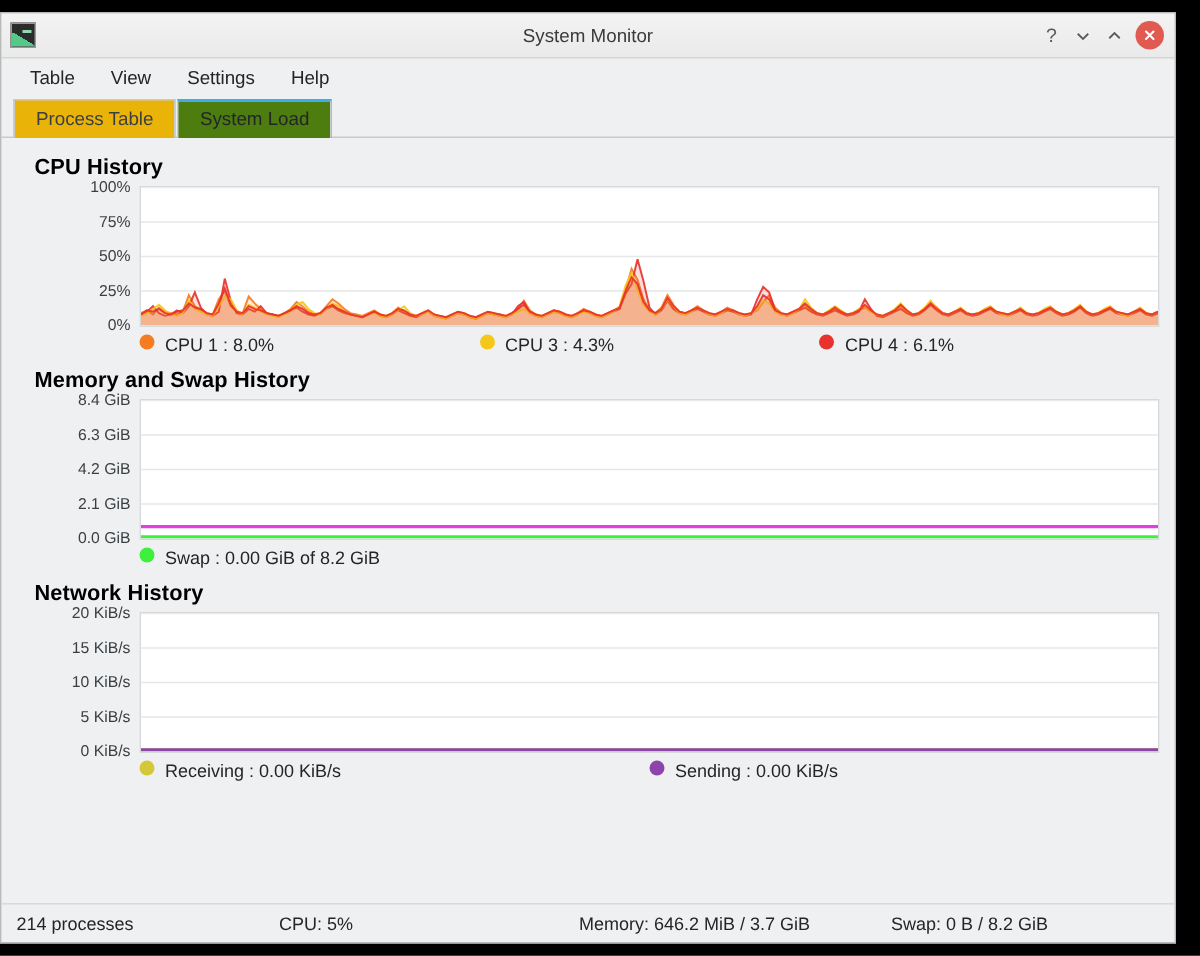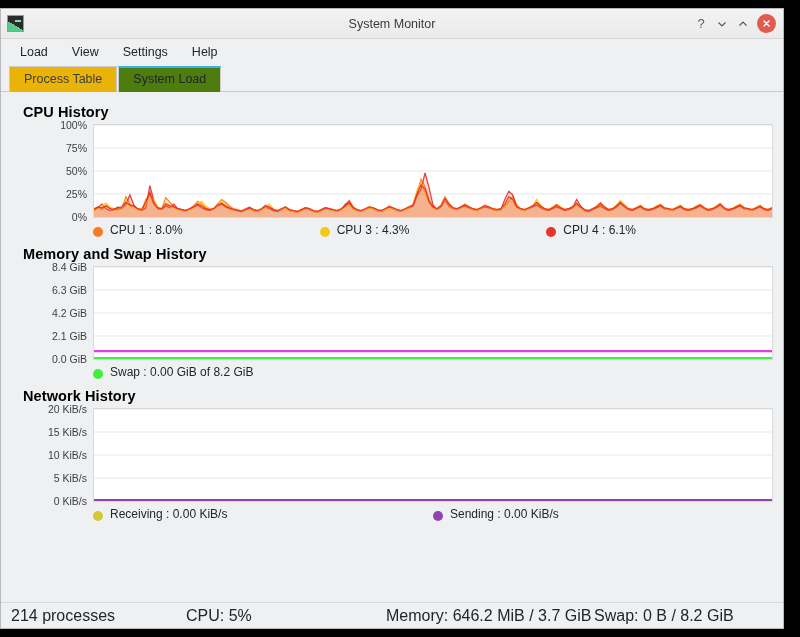--- a/index.html
+++ b/index.html
@@ -178,40 +178,40 @@
   }
   .plot svg { display: block; width: 100%; height: 100%; }
 
   .legend {
     display: flex;
     margin-top: 5px;
     padding-left: 82px;
   }
   .legend-item {
     display: flex;
-    align-items: flex-end;
+    align-items: flex-start;
     font-size: 12px;
     color: #232629;
     flex: 1 1 0;
   }
   .legend-dot {
     width: 10px; height: 10px;
     border-radius: 50%;
     margin-right: 7px;
     flex: 0 0 auto;
   }
 
   
   .statusbar {
     height: 26px;
     background: #eff0f1;
     border-top: 1px solid #d8d9da;
     display: flex;
     align-items: center;
-    font-size: 16px;
+    font-size: 12px;
     color: #232629;
     flex: 0 0 auto;
     padding: 0 10px;
   }
   .status-cell { white-space: nowrap; }
   .sc-procs { width: 175px; }
   .sc-cpu   { width: 200px; }
   .sc-mem   { width: 208px; }
   .sc-swap  { }
 </style>
@@ -239,21 +239,21 @@
       </div>
       <div class="win-btn close">
         <svg width="11" height="11" viewBox="0 0 11 11">
           <path d="M3 3 L8 8 M8 3 L3 8" fill="none" stroke="#ffffff" stroke-width="1.4" stroke-linecap="round"></path>
         </svg>
       </div>
     </div>
   </div>
 
   <div class="menubar">
-    <div class="menu-item">Load</div>
+    <div class="menu-item">Table</div>
     <div class="menu-item">View</div>
     <div class="menu-item">Settings</div>
     <div class="menu-item">Help</div>
   </div>
 
   <div class="tabbar">
     <div class="tab">Process Table</div>
     <div class="tab active">System Load</div>
   </div>
 

